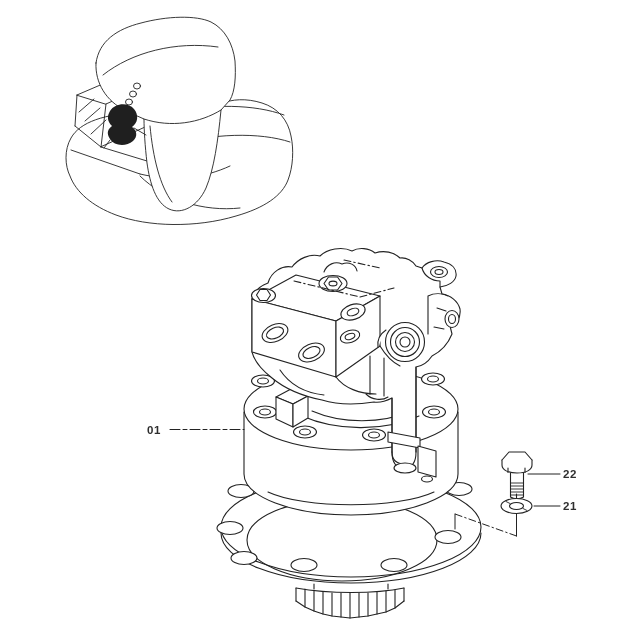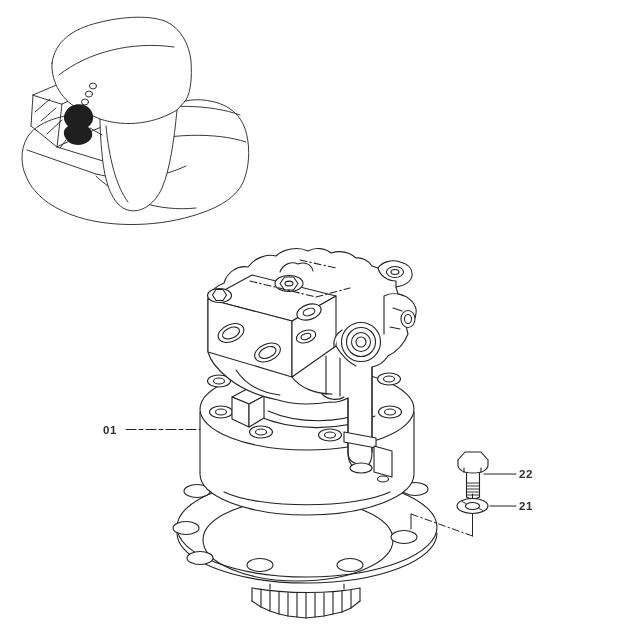--- a/index.html
+++ b/index.html
@@ -1,17 +1,17 @@
 <!DOCTYPE html>
 <html><head>
 <meta charset="utf-8">
 <style>
   html,body{margin:0;padding:0;background:#ffffff;}
   .page{position:relative;width:564px;height:640px;background:#ffffff;overflow:hidden;
-        font-family:"Liberation Sans",sans-serif;}
+        font-family:"Liberation Sans",sans-serif;margin-left:44px;}
   svg text{font:700 11.5px "Liberation Sans",sans-serif;letter-spacing:.6px;fill:#2e2e2e;}
   svg{display:block;}
 </style>
 </head>
 <body>
 
 <div class="page">
 <svg width="640" height="640" viewBox="0 0 640 640" fill="none" stroke="#232323" stroke-width="1" stroke-linecap="round" stroke-linejoin="round">
 
   <g stroke-width="0.9">

